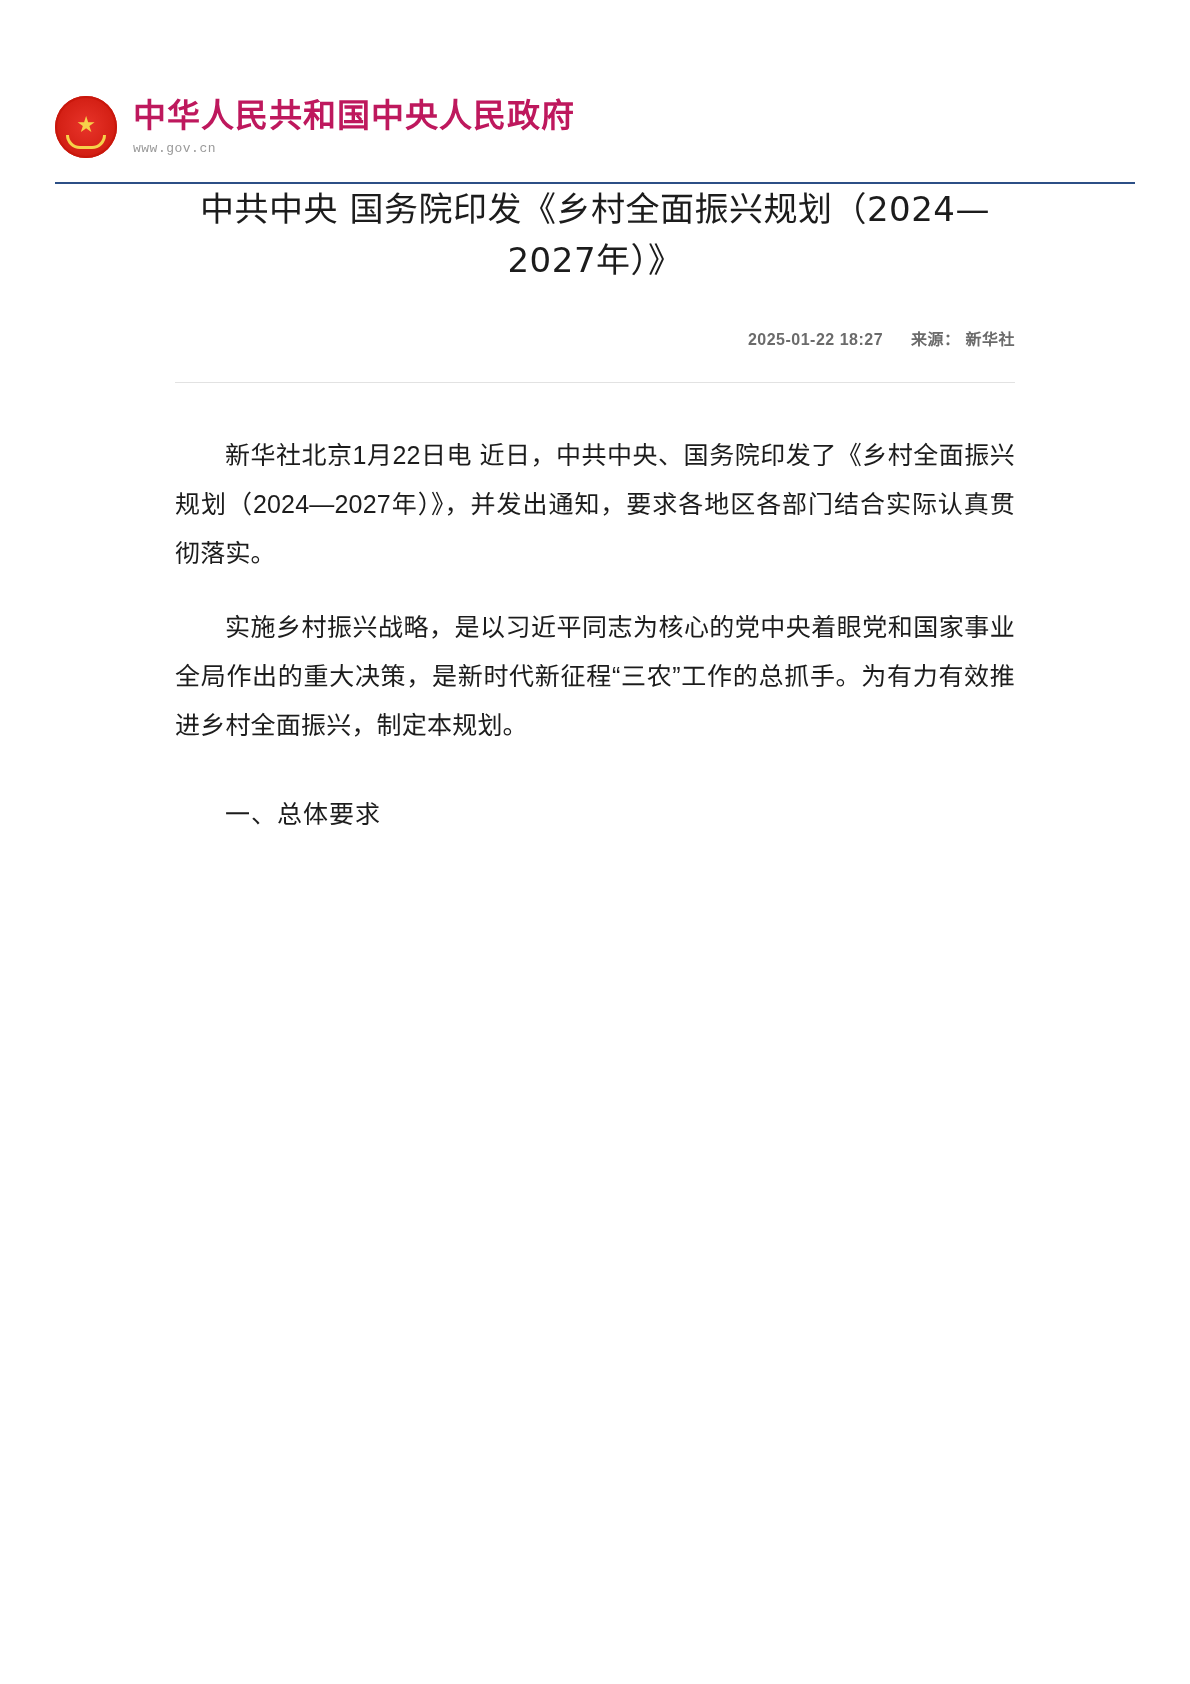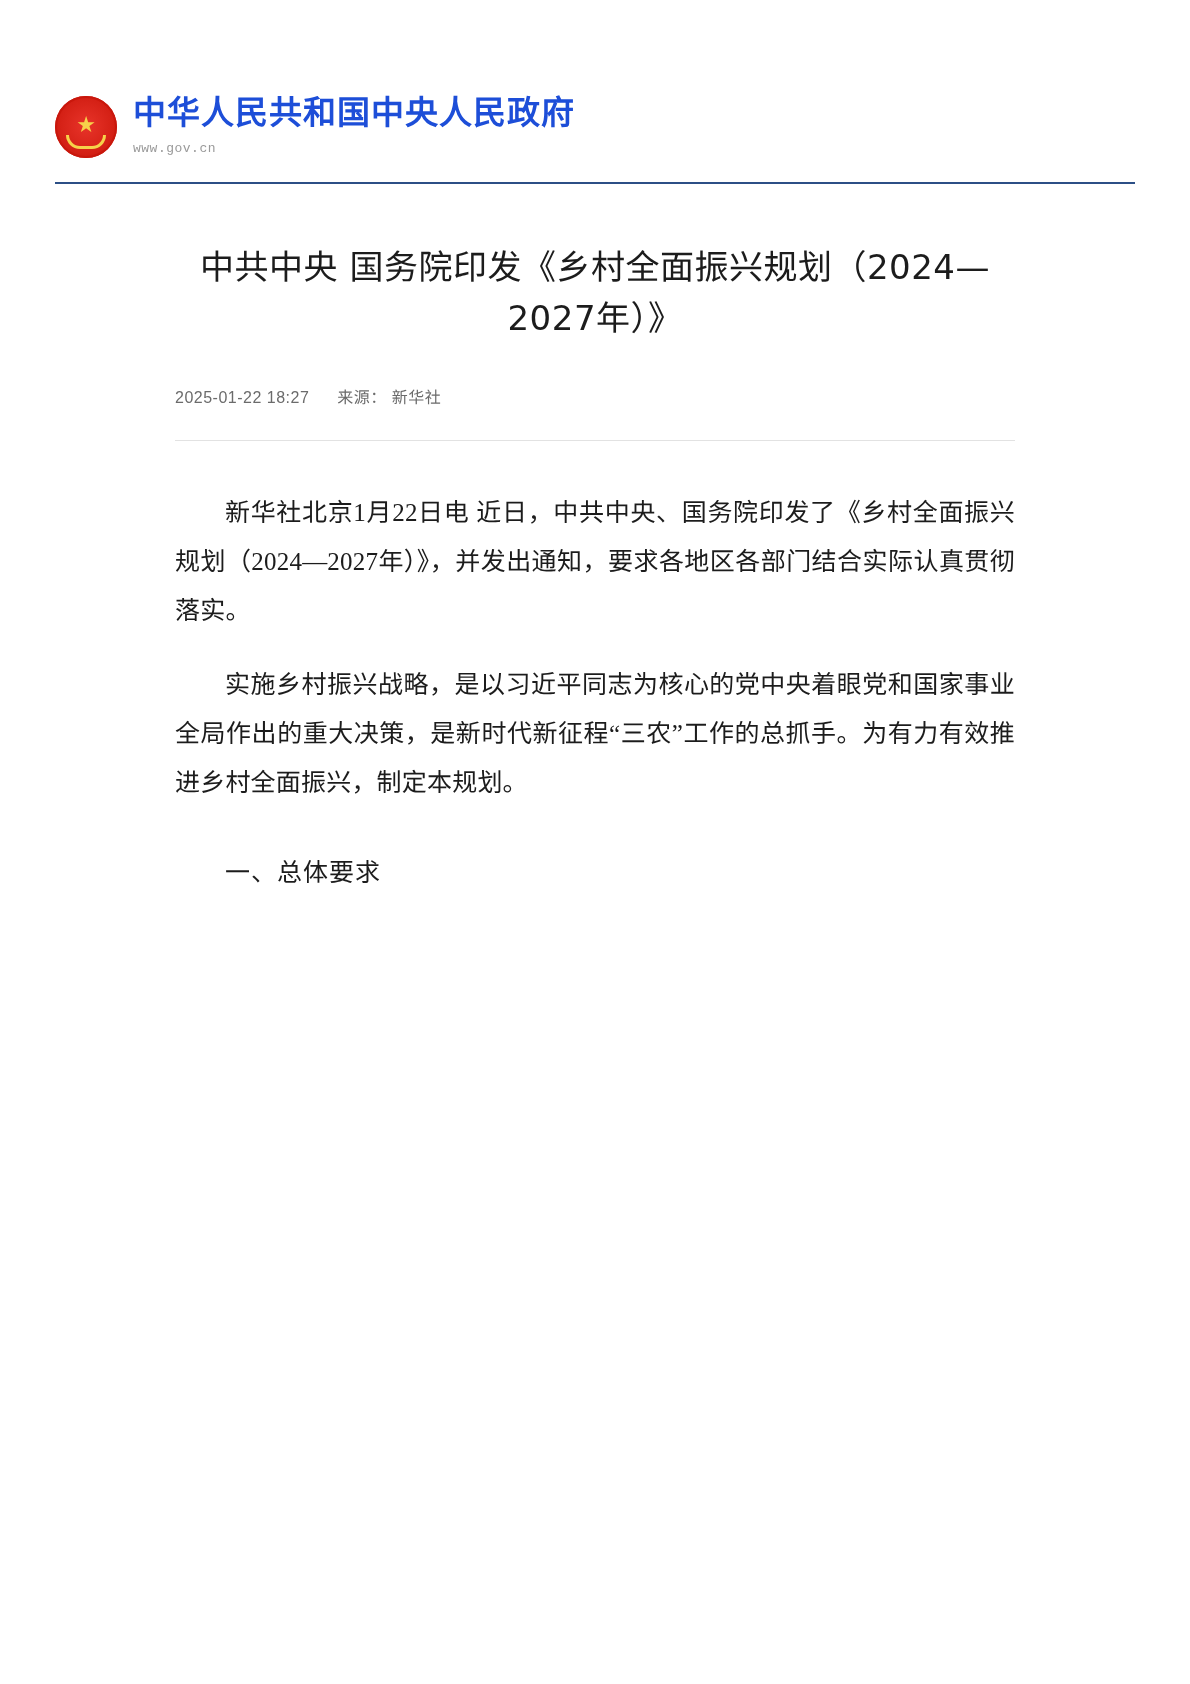--- a/index.html
+++ b/index.html
@@ -61,62 +61,62 @@
     border-right: 3px solid #f6d24a;
     box-sizing: border-box;
   }
   .masthead-text {
     margin-left: 16px;
     display: flex;
     flex-direction: column;
     justify-content: center;
   }
   .site-title {
-    font-family: Liberation Mono, monospace;
+    font-family: Liberation Sans, sans-serif;
     font-size: 33px;
     font-weight: 700;
     letter-spacing: 1px;
-    color: #1d4ed8;
+    color: #be185d;
     line-height: 1.1;
     white-space: nowrap;
   }
   .site-url {
     margin-top: 7px;
     font-size: 13px;
     color: #9a9a9a;
     letter-spacing: 0.5px;
     font-family: Liberation Mono, monospace;
   }
   .masthead-rule {
     margin: 16px 55px 0 55px;
     border-top: 2px solid #2c4f86;
   }
 
   
   .article {
     width: 840px;
     margin: 0 auto;
-    padding-top: 58px;
   }
   .article-title {
     font-family: "DejaVu Sans", "Liberation Sans", sans-serif;
     font-size: 34px;
     font-weight: 400;
     line-height: 1.5;
     text-align: center;
     color: #1c1c1c;
     letter-spacing: 0.5px;
     margin: 0 18px;
   }
   .article-meta {
     margin-top: 40px;
-    text-align: left;
+    text-align: right;
     font-size: 16px;
     color: #6b6b6b;
     letter-spacing: 0.5px;
+    font-weight: bold;
   }
   .article-meta .sep {
     display: inline-block;
     width: 18px;
   }
   .meta-rule {
     margin: 32px 0 0 0;
     border-top: 1px solid #e2e2e2;
   }
 
@@ -124,21 +124,20 @@
     padding-top: 26px;
   }
   .para {
     font-size: 25px;
     line-height: 1.95;
     color: #1c1c1c;
     text-align: justify;
     text-indent: 2em;
     margin: 26px 0 0 0;
     letter-spacing: 0.2px;
-    font-family: Liberation Serif, serif;
   }
   .para:first-child {
     margin-top: 22px;
   }
   .section-heading {
     font-size: 25px;
     line-height: 1.95;
     font-weight: 400;
     color: #1c1c1c;
     text-indent: 2em;

